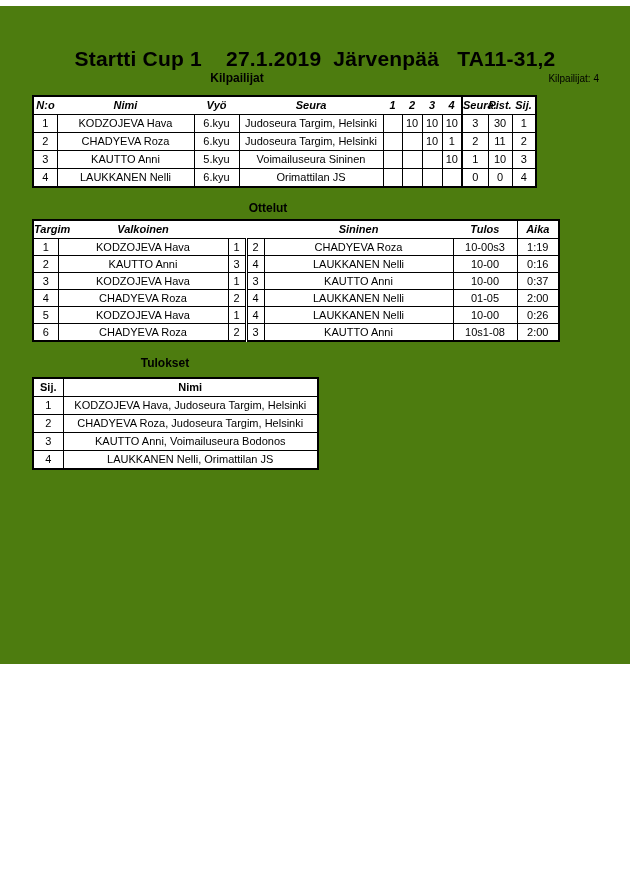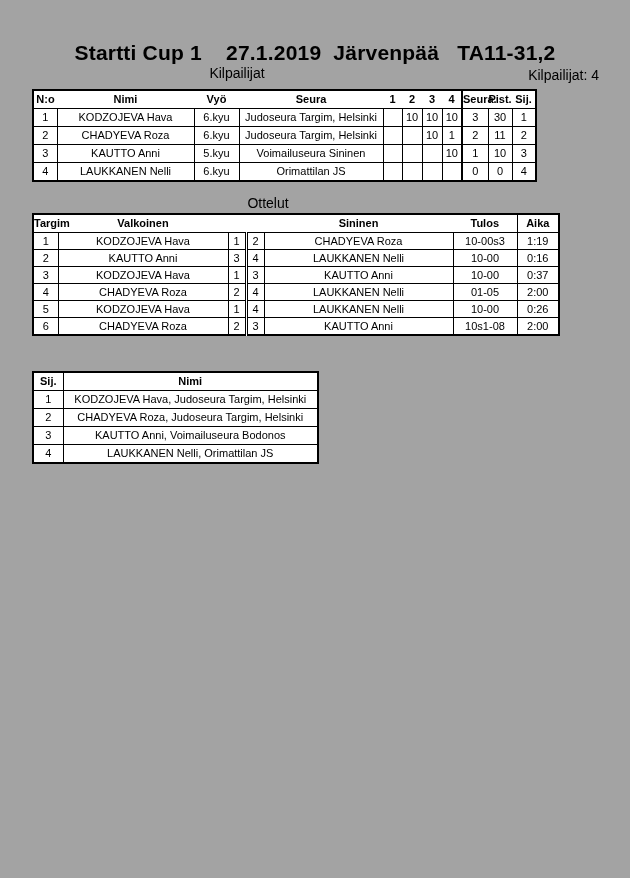--- a/index.html
+++ b/index.html
@@ -1,51 +1,52 @@
 <!DOCTYPE html>
 <html><head>
 <meta charset="utf-8">
 <style>
   html, body { margin: 0; padding: 0; background: #ffffff; }
   .page {
     position: relative;
     width: 630px;
-    height: 878px;
-    background: #a3a3a3;
+    height: 658px;
+    background: #4d7c0f;
     font-family: "Liberation Sans", sans-serif;
     color: #000;
     overflow: hidden;
+    margin-top: 6px;
   }
   .doc-title {
     position: absolute;
     top: 41px;
     left: 0;
     width: 630px;
     text-align: center;
     font-size: 21px;
     font-weight: bold;
     white-space: pre;
     letter-spacing: 0.2px;
   }
   .sec-title {
     position: absolute;
     width: 200px;
     text-align: center;
-    font-size: 14px;
-    font-weight: normal;
+    font-size: 12px;
+    font-weight: bold;
     white-space: pre;
   }
   .sec-kilpailijat { top: 65px;  left: 137px; }
   .sec-ottelut     { top: 195px; left: 168px; }
   .sec-tulokset    { top: 350px; left: 65px;  }
   .count-label {
     position: absolute;
     top: 67px;
     right: 31px;
-    font-size: 14px;
+    font-size: 10px;
     white-space: pre;
   }
   table.t {
     position: absolute;
     border-collapse: collapse;
     table-layout: fixed;
     border: 2px solid #000;
     background: #fff;
   }
   table.t th, table.t td {
@@ -53,21 +54,21 @@
     font-size: 11px;
     font-weight: normal;
     text-align: center;
     vertical-align: middle;
     white-space: nowrap;
     overflow: hidden;
     padding: 0;
   }
   table.t th { font-weight: bold; overflow: visible; }
   
-  table.t1 thead th, table.t2 thead th { border-left: none; border-right: none; }
+  table.t1 thead th, table.t2 thead th { border-left: none; border-right: none; font-style: italic; }
   
   table.t3 thead th { border-left: 1px solid #000; border-right: 1px solid #000; }
 
   .t1 { top: 89px;  left: 32px; width: 503px; }
   .t2 { top: 213px; left: 32px; width: 526px; }
   .t3 { top: 371px; left: 32px; width: 285px; }
 
   .t1 th { height: 17px; line-height: 17px; }
   .t1 td { height: 17px; line-height: 17px; }
   .t2 th { height: 17px; line-height: 17px; }
@@ -250,20 +251,21 @@
         <td class="l">CHADYEVA Roza</td>
         <td>2</td>
         <td class="dbl">3</td>
         <td class="l">KAUTTO Anni</td>
         <td>10s1-08</td>
         <td>2:00</td>
       </tr>
     </tbody>
   </table>
 
+  <div class="sec-title sec-tulokset">Tulokset</div>
 
   <table class="t t3">
     <colgroup>
       <col style="width:30px">
         <col style="width:255px">
     </colgroup>
     <thead>
       <tr>
         <th>Sij.</th>
         <th>Nimi</th>

